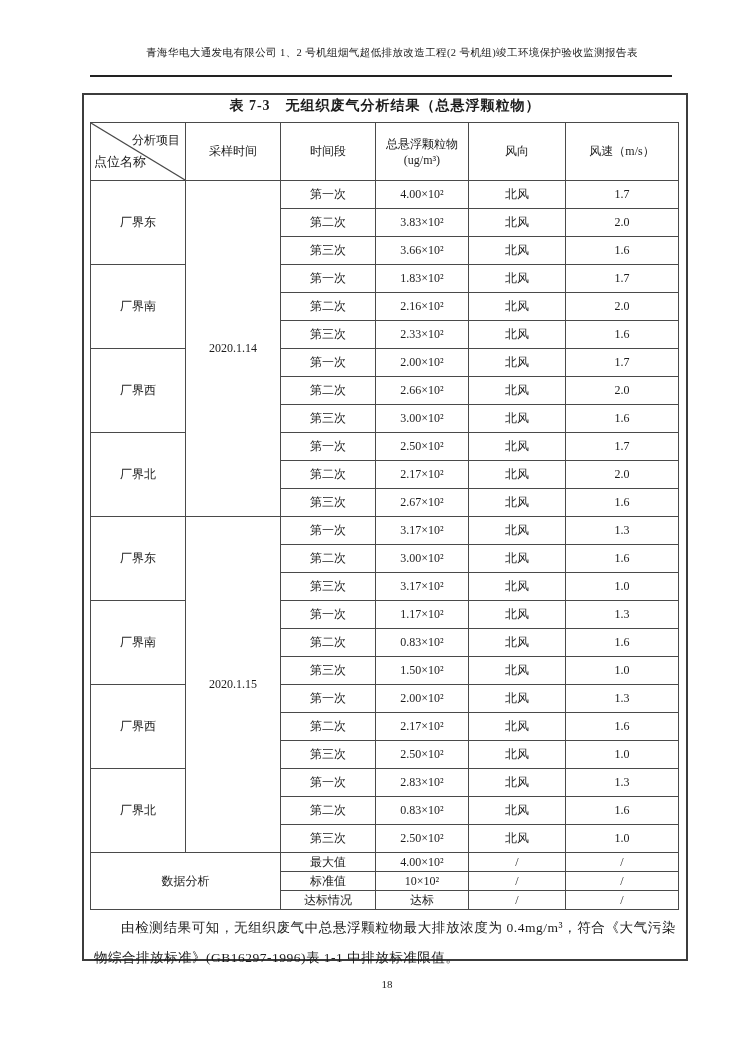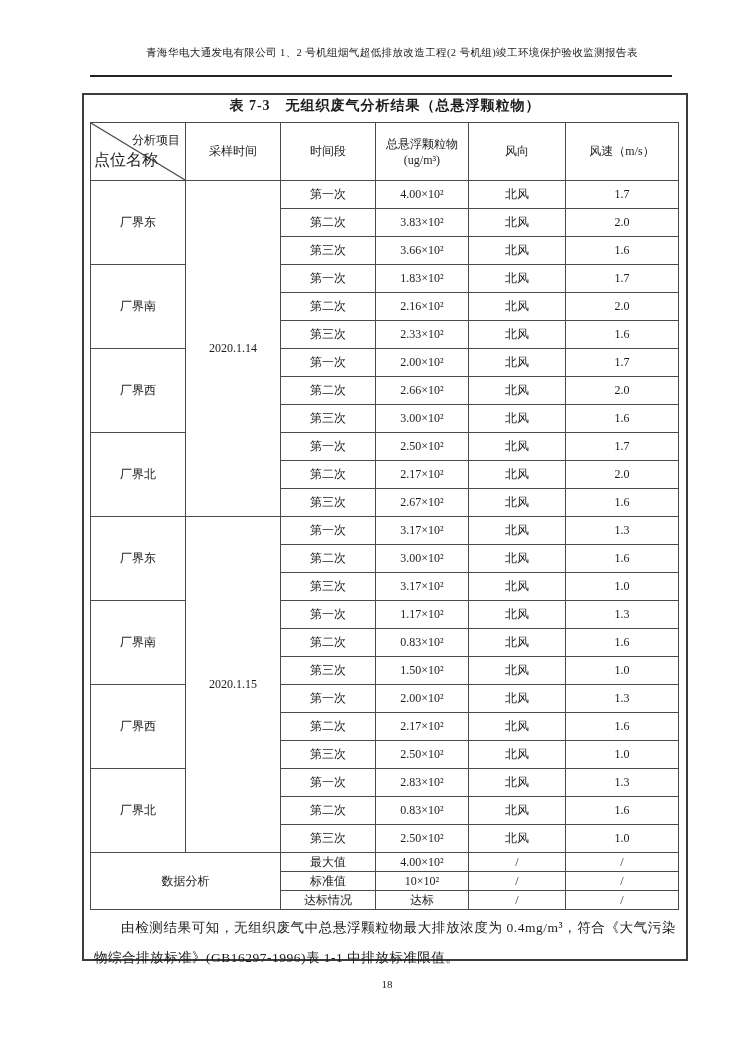--- a/index.html
+++ b/index.html
@@ -23,21 +23,21 @@
   table.report-table td,table.report-table th{
     border:1px solid #4a4a4a;text-align:center;vertical-align:middle;
     font-weight:normal;font-size:12px;padding:0;overflow:hidden;
   }
   thead tr{height:58px;}
   tr.data-row{height:28px;}
   tr.analysis-row{height:19px;}
   .corner-cell{position:relative;}
   .corner-cell svg{position:absolute;left:0;top:0;width:100%;height:100%;}
   .corner-top{position:absolute;top:9px;right:5px;font-size:12px;margin-left:19px;}
-  .corner-bottom{position:absolute;bottom:9px;left:3px;font-size:16px;}
+  .corner-bottom{position:absolute;bottom:9px;left:3px;font-size:13px;}
   .th-line{display:block;line-height:16px;}
   .conclusion{
     margin:3px 10px 0 10px;font-size:13.5px;line-height:30px;
     text-indent:2em;text-align:justify;letter-spacing:.5px;
   }
   .page-number{position:absolute;top:978px;left:12px;width:750px;text-align:center;font-size:11px;}
 </style>
 </head>
 <body>
 

